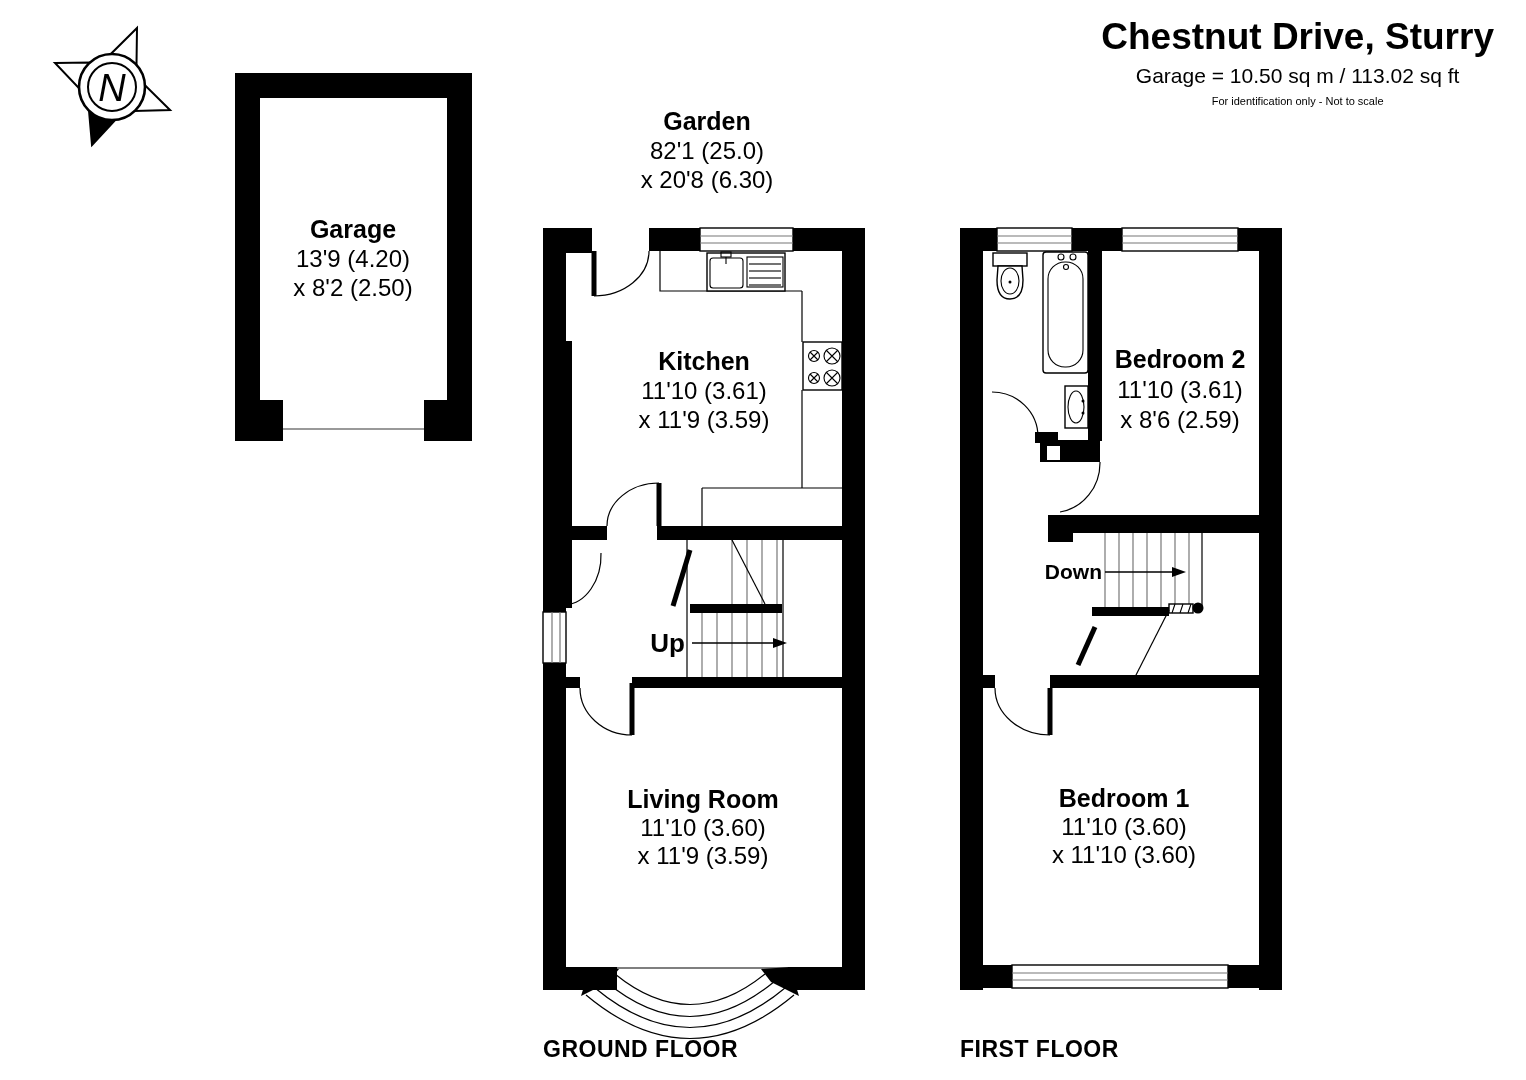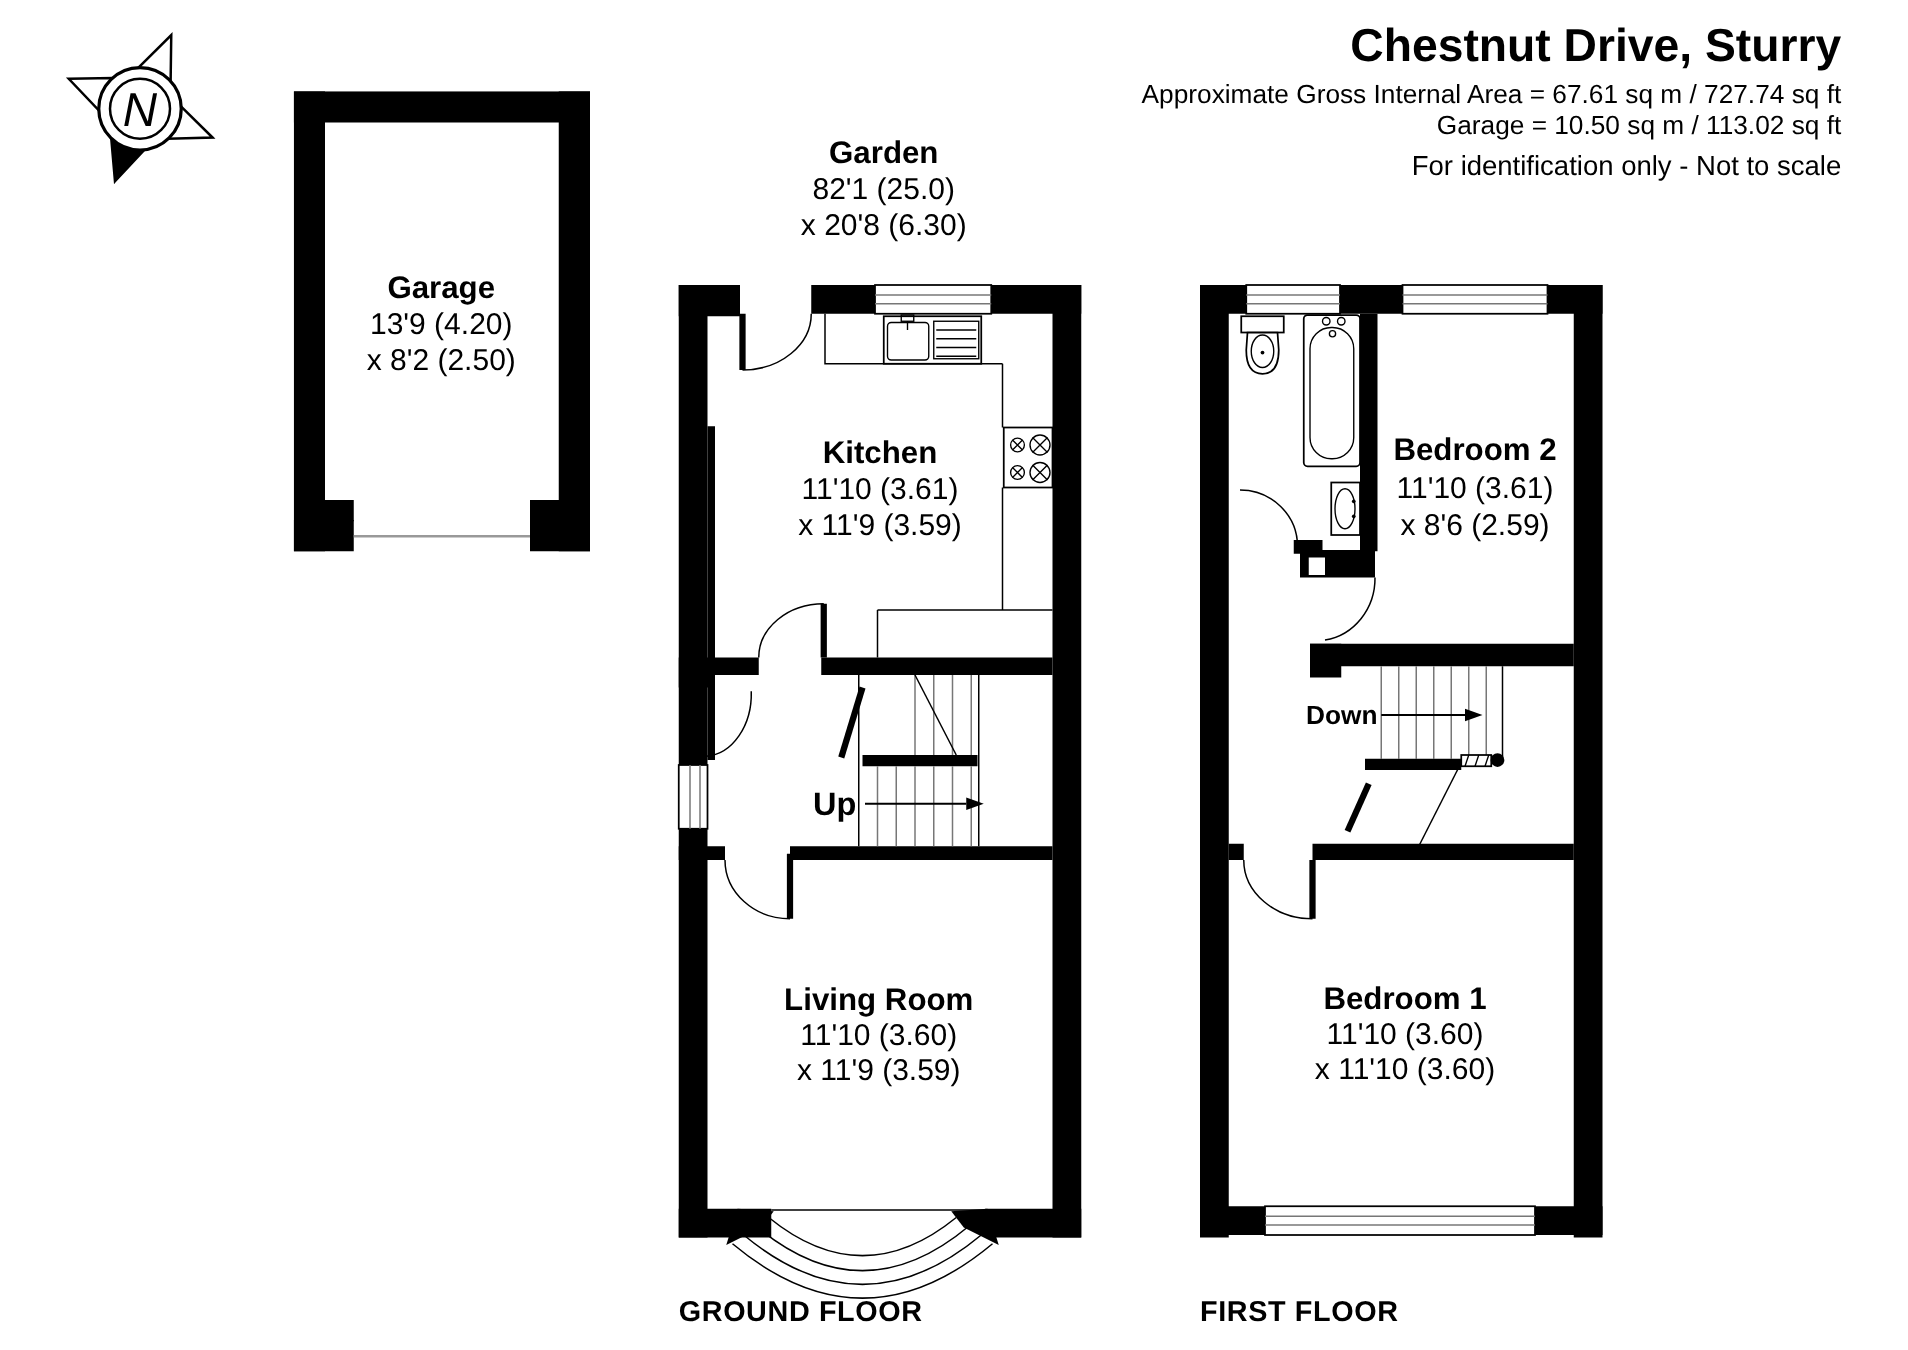--- a/index.html
+++ b/index.html
@@ -1,21 +1,21 @@
 <!DOCTYPE html>
 <html><head>
 <meta charset="utf-8">
 <style>
   html,body{margin:0;padding:0;background:#fff;}
   .canvas{position:relative;width:1526px;height:1080px;background:#fff;overflow:hidden;
           font-family:"Liberation Sans",sans-serif;color:#000;}
-  .hdr{position:absolute;top:18px;right:53px;text-align:right;}
+  .hdr{position:absolute;top:18px;right:32px;text-align:center;}
   .hdr .title{font-size:37px;font-weight:bold;line-height:1.05;margin-bottom:6px;}
   .hdr .area{font-size:21px;line-height:25px;}
-  .hdr .note{font-size:22px;margin-top:7px;}
+  .hdr .note{font-size:11px;margin-top:7px;}
   svg text{font-family:"Liberation Sans",sans-serif;fill:#000;}
   .roomname{font-size:25px;font-weight:bold;}
   .roomdim{font-size:24px;}
   .floorcap{font-size:23px;font-weight:bold;letter-spacing:.5px;}
   .stairlbl-up{font-size:26px;font-weight:bold;}
   .stairlbl-dn{font-size:21px;font-weight:bold;}
   .wall{fill:#000;stroke:none;}
   .win{fill:#fff;stroke:#000;stroke-width:1.4;}
   .thin{stroke:#000;stroke-width:1.2;fill:none;}
   .gray{stroke:#777;stroke-width:1.2;fill:none;}
@@ -24,21 +24,20 @@
   .fix{fill:#fff;stroke:#000;stroke-width:1.4;}
   .fix2{fill:none;stroke:#000;stroke-width:1.1;}
 </style>
 </head>
 <body>
 
 <div class="canvas">
 
   <div class="hdr">
     <div class="title">Chestnut Drive, Sturry</div>
-    <div class="area">Approximate Gross Internal Area = 67.61 sq m / 727.74 sq ft</div>
     <div class="area">Garage = 10.50 sq m / 113.02 sq ft</div>
     <div class="note">For identification only - Not to scale</div>
   </div>
 
   <svg style="position:absolute;left:45px;top:20px" width="140" height="145" viewBox="0 0 140 145">
     <g>
       <polygon points="92,8 91.5,45 65.8,34" fill="#fff" stroke="#000" stroke-width="2"></polygon>
       <polygon points="10,43 45,42.5 34,68.2" fill="#fff" stroke="#000" stroke-width="2"></polygon>
       <polygon points="125,90 100,65.3 89.5,91" fill="#fff" stroke="#000" stroke-width="2"></polygon>
       <polygon points="47,125 70.5,99.8 44,90.7" fill="#000" stroke="#000" stroke-width="2"></polygon>

